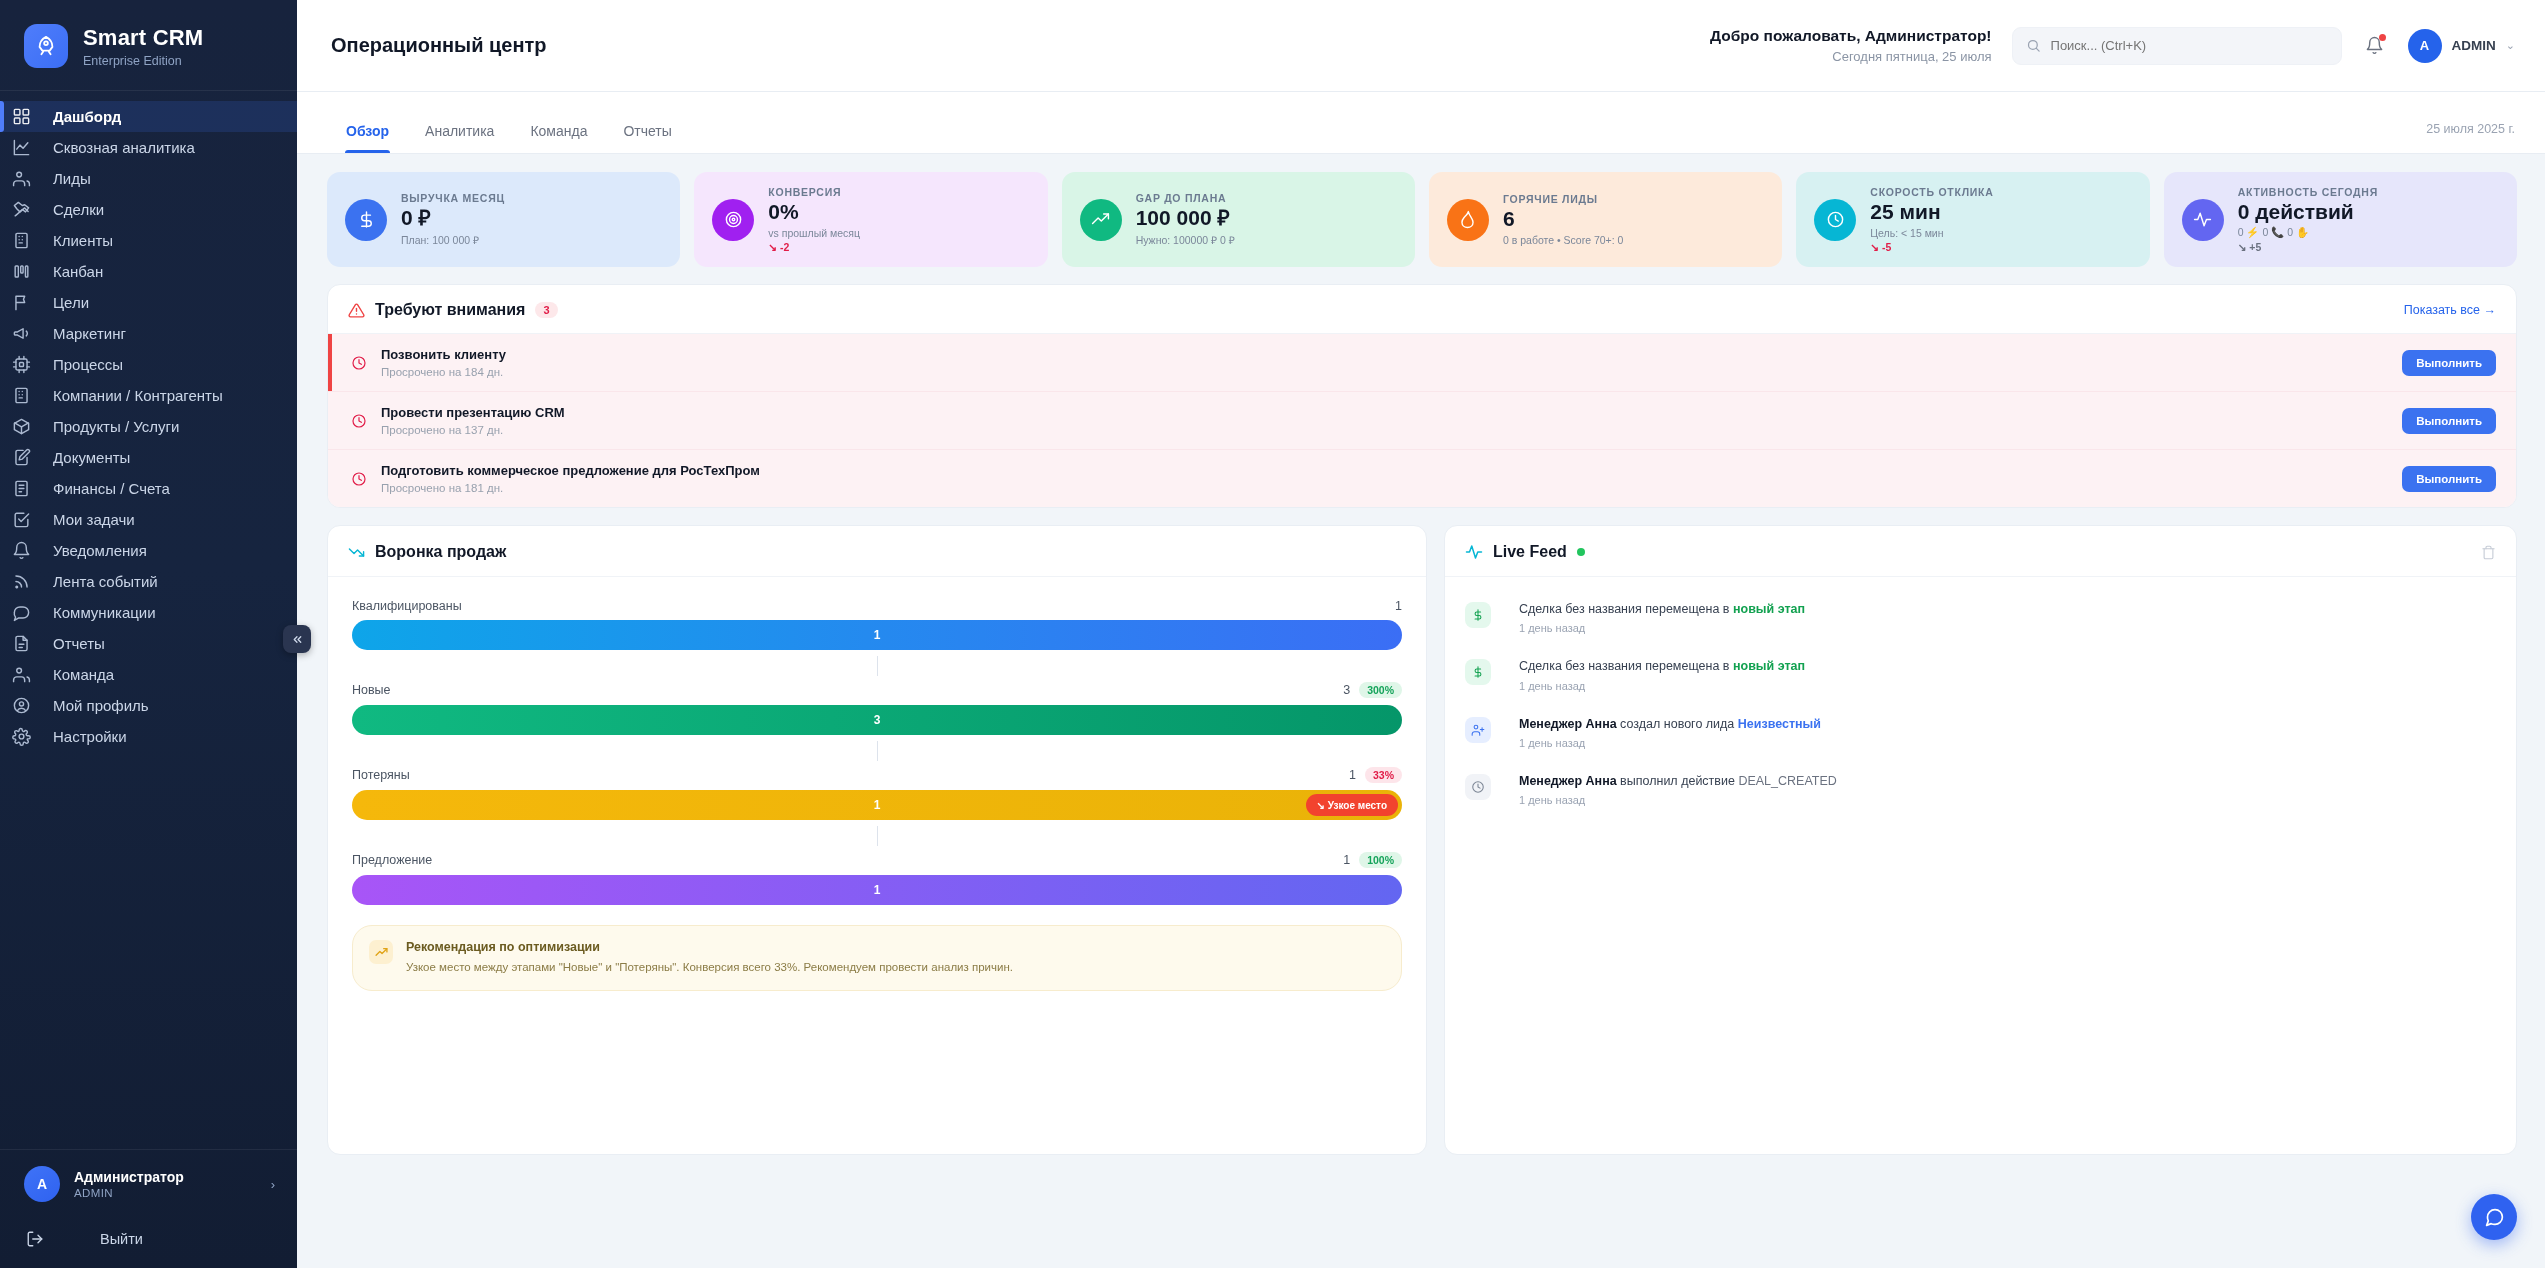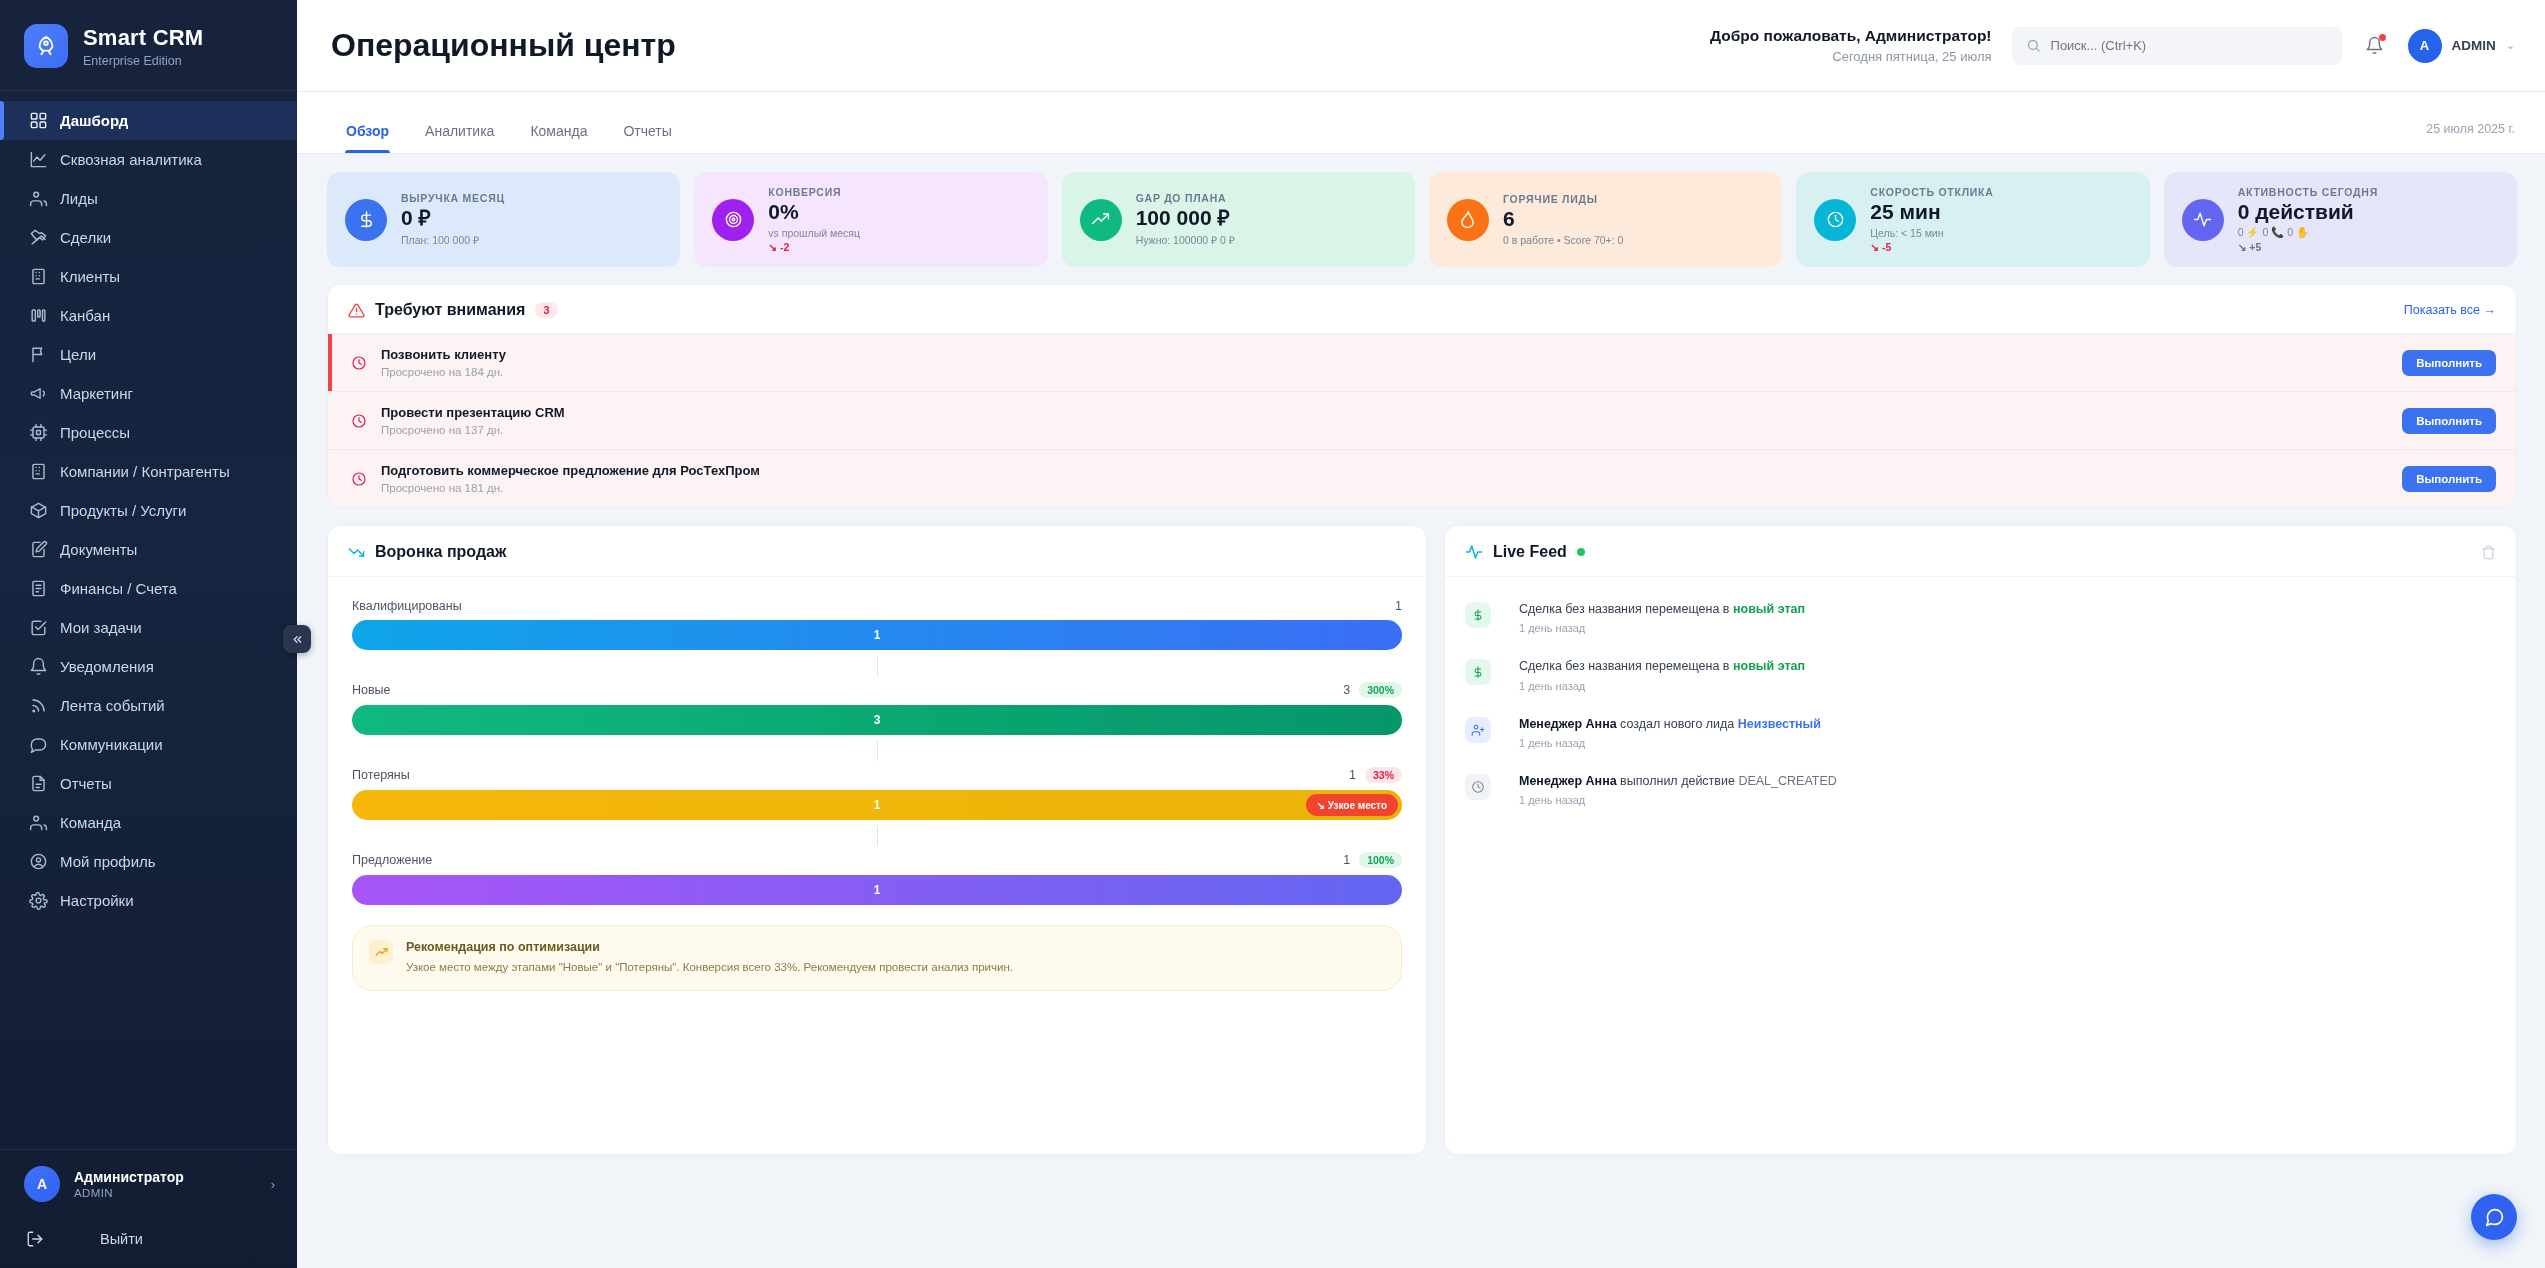--- a/index.html
+++ b/index.html
@@ -31,22 +31,22 @@
     background: linear-gradient(135deg,#4f7dfb,#3b6ef5);
     display: flex; align-items: center; justify-content: center;
     flex: 0 0 44px;
   }
   .brand-text { display: flex; flex-direction: column; gap: 3px; }
   .brand-title { color: #fff; font-size: 22px; font-weight: 700; letter-spacing:.2px; }
   .brand-sub { color: #8fa3c4; font-size: 12.5px; }
 
   .nav { flex: 1 1 auto; padding: 10px 0 0 0; overflow: hidden; }
   .nav-item {
-    display: flex; align-items: center; gap: 12px;
-    height: 39px; padding: 0 20px 0 28px;
+    display: flex; align-items: center; gap: 22px;
+    height: 31px; padding: 0 20px 0 11px;
     color: #cbd6e8; font-size: 15px; cursor: pointer;
     position: relative;
   }
   .nav-item .nic { width: 20px; height: 20px; flex: 0 0 20px; display:flex; align-items:center; justify-content:center; opacity:.92 }
   .nav-item.active {
     background: rgba(59,110,245,.17);
     color: #ffffff; font-weight: 600;
   }
   .nav-item.active:before {
     content:""; position:absolute; left:0; top:0; bottom:0; width:4px;
@@ -87,21 +87,21 @@
 
   
   .main { flex:1 1 auto; height:1268px; display:flex; flex-direction:column; background:#f1f5f9; overflow:hidden; }
 
   .topbar{
     background:#fff; height:92px; flex:0 0 92px;
     display:flex;align-items:center; justify-content:space-between;
     padding: 0 30px 0 34px;
     border-bottom:1px solid #e8edf3;
   }
-  .page-title{ font-size:32px; font-weight:700; color:#111827 }
+  .page-title{ font-size:20px; font-weight:700; color:#111827 }
   .top-right{ display:flex;align-items:center; gap:20px }
   .welcome{ text-align:right; display:flex;flex-direction:column; gap:4px }
   .welcome-main{ font-size:15.5px;font-weight:700;color:#111827 }
   .welcome-sub{ font-size:13px;color:#8b95a5 }
   .search-box{
     width:330px;height:38px;border-radius:9px;background:#f3f5f9;
     display:flex;align-items:center;gap:10px;padding:0 13px;
     border:1px solid #eef1f6;
   }
   .search-box input{

